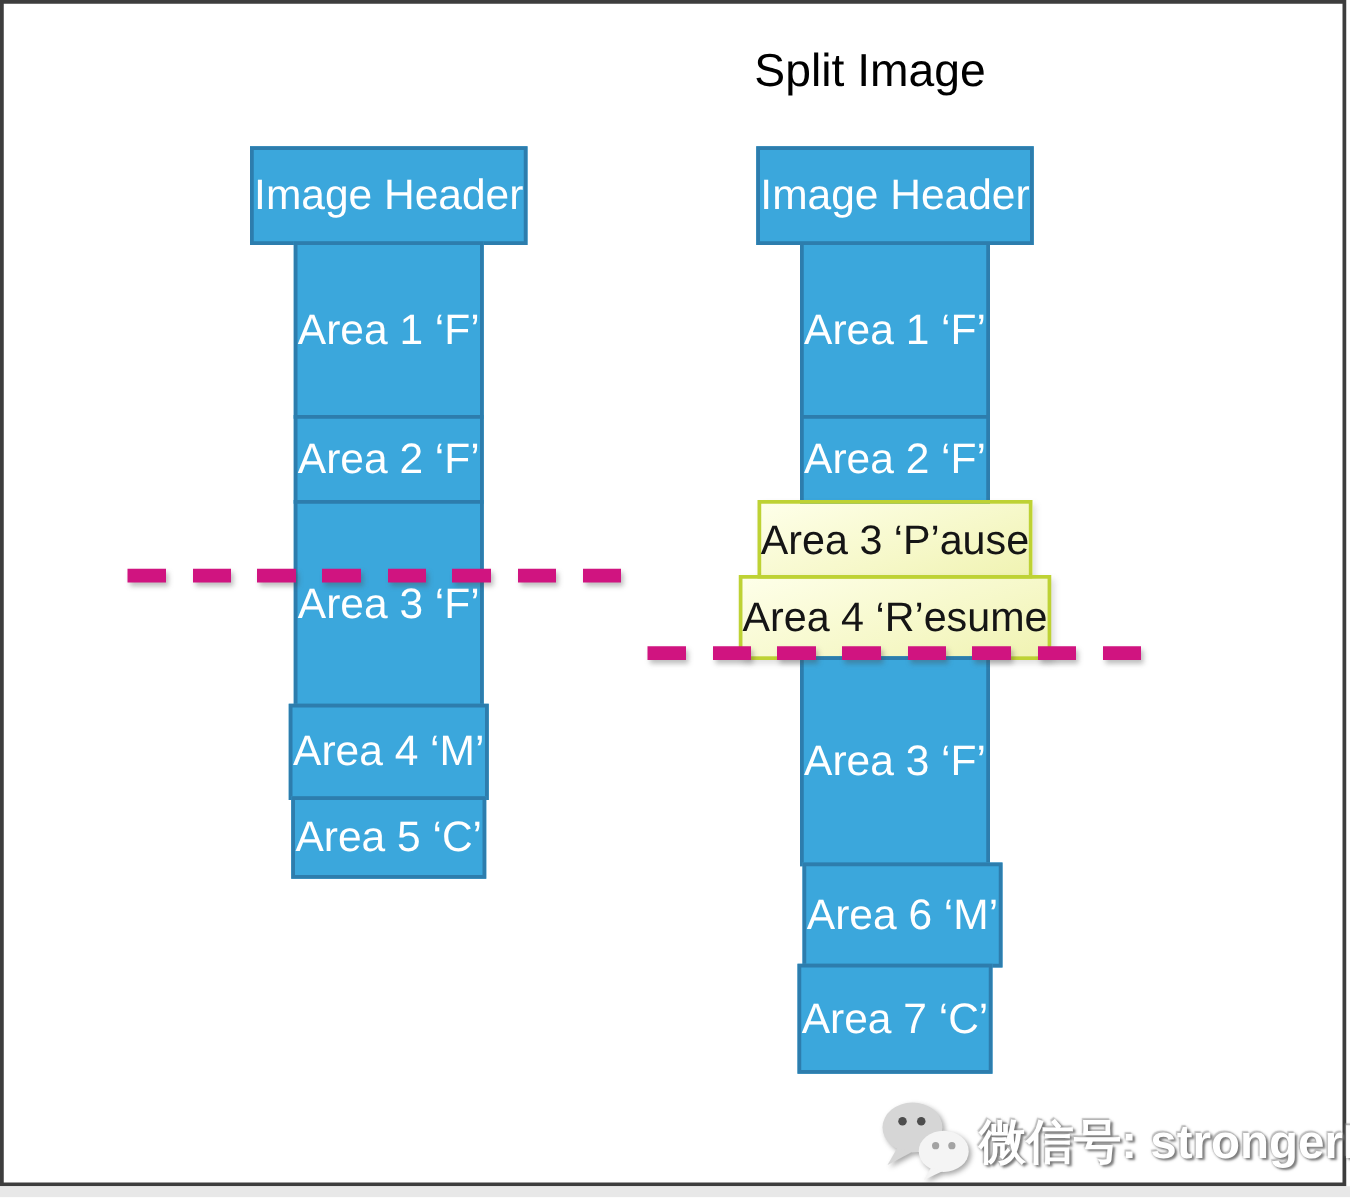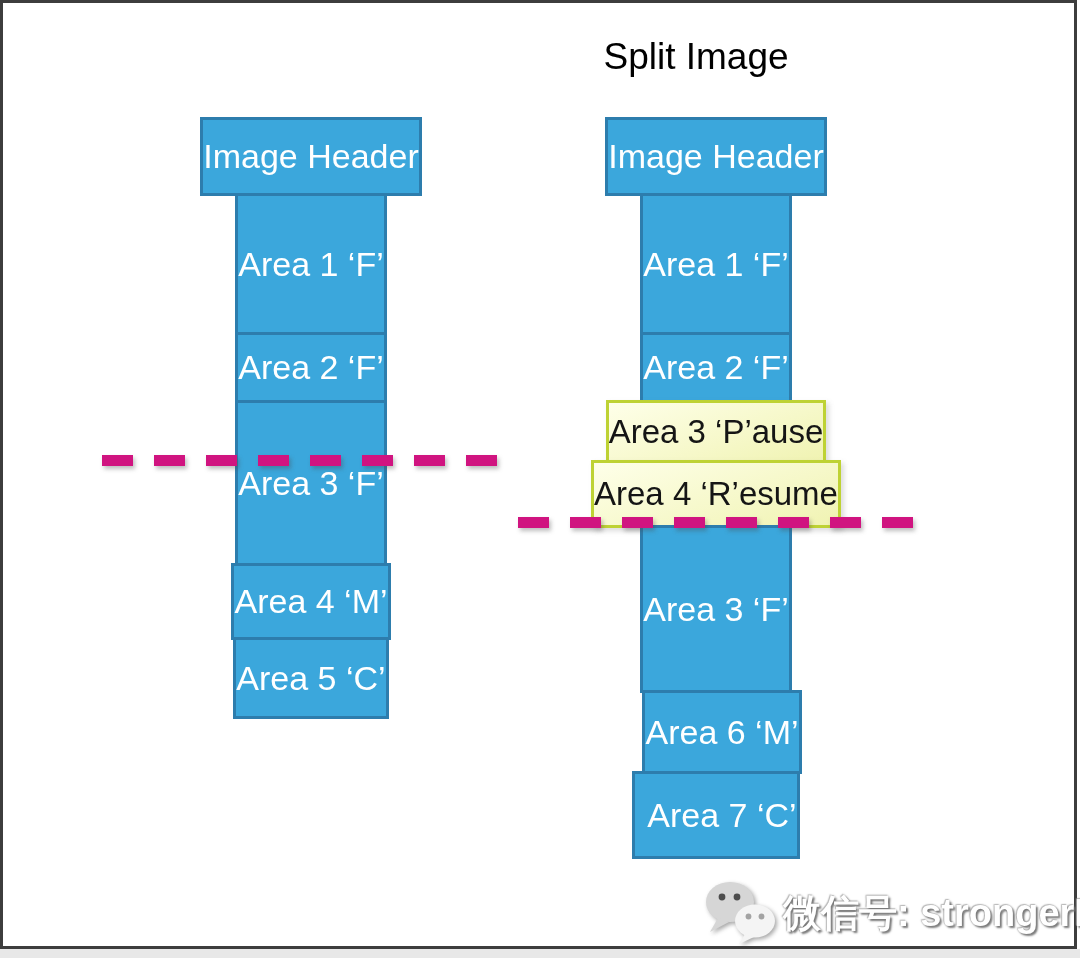--- a/index.html
+++ b/index.html
@@ -51,23 +51,23 @@
   .row:first-child{margin-top:0;}
   .row.yellow{
     background:linear-gradient(160deg,#feffe9 0%,#f6f8c9 60%,#f0f3b2 100%);
     border-color:#bed234;
     color:#151515;
     font-size:33px;
     box-shadow:3px 3px 5px rgba(120,120,120,0.25);
   }
   
   .h79{height:79px;}  .h169{height:142px;} .h95{height:71px;}
-  .h166{height:166px;} .h77{height:77px;}  .h82{height:82px;}
+  .h166{height:166px;} .h77{height:77px;}  .h82{height:66px;}
   .h63{height:63px;}  .h68{height:68px;}  .h168{height:168px;}
-  .h80{height:84px;margin-left:12px;}  .h88{height:88px;padding-left:12px;}
+  .h80{height:84px;margin-left:12px;}  .h88{height:88px;}
 
   .dash-line{
     position:absolute;height:11px;
     background:repeating-linear-gradient(90deg,
       #d01480 0, #d01480 31px,
       transparent 31px, transparent 52px);
     filter:drop-shadow(2px 3px 2px rgba(70,70,70,0.35));
   }
   #split-line-unsplit{left:102px;top:455px;width:401px;}
   #split-line-split{left:518px;top:517px;width:402px;}

